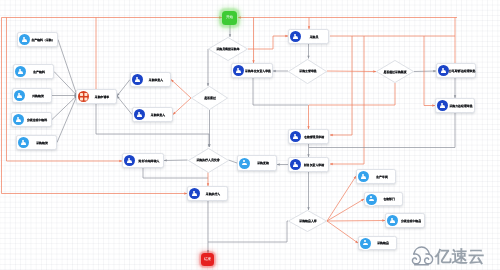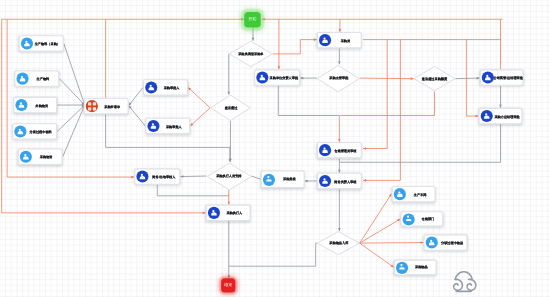--- a/index.html
+++ b/index.html
@@ -268,14 +268,15 @@
 
   <div class="wm" style="left:408px;top:246px;">
     <svg width="27" height="20.5" viewBox="0 0 54 42">
       <g fill="none" stroke="#939ca9" stroke-width="3.0" stroke-linecap="round" stroke-linejoin="round">
         <path d="M 11.2 16.6 C 12.8 8.0 19.6 2.2 27.3 2.2 C 35.0 2.2 41.6 8.2 42.9 16.6"></path>
         <path d="M 12.9 38.6 L 41.1 38.6"></path>
         <path d="M 11.26 16.43 L 12.44 16.30 L 13.60 16.29 L 14.75 16.38 L 15.88 16.58 L 16.97 16.89 L 18.01 17.29 L 19.00 17.79 L 19.93 18.37 L 20.79 19.03 L 21.57 19.77 L 22.27 20.56 L 22.89 21.41 L 23.42 22.30 L 23.85 23.23 L 24.19 24.19 L 24.43 25.16 L 24.58 26.14 L 24.63 27.11 L 24.59 28.08 L 24.46 29.02 L 24.24 29.94 L 23.94 30.82 L 23.56 31.66 L 23.11 32.44 L 22.59 33.17 L 22.01 33.84 L 21.38 34.44 L 20.71 34.97 L 19.99 35.43 L 19.25 35.81 L 18.48 36.11 L 17.70 36.33 L 16.91 36.48 L 16.12 36.55 L 15.34 36.54 L 14.58 36.45 L 13.84 36.30 L 13.14 36.08 L 12.46 35.80 L 11.83 35.46 L 11.24 35.06 L 10.71 34.62 L 10.22 34.13 L 9.80 33.61 L 9.43 33.06 L 9.13 32.49 L 8.88 31.90 L 8.70 31.30 L 8.58 30.70 L 8.52 30.10 L 8.52 29.51 L 8.58 28.93 L 8.69 28.38 L 8.86 27.85 L 9.07 27.34 L 9.32 26.88 L 9.61 26.44 L 9.94 26.05 L 10.29 25.70 L 10.67 25.40 L 11.07 25.14 L 11.48 24.93 L 11.91 24.77 L 12.33 24.65 L 12.75 24.58 L 13.17 24.55 L 13.58 24.57 L 13.97 24.62 L 14.34 24.71 L 14.69 24.84 L 15.02 25.00 L 15.31 25.19 L 15.58 25.40 L 15.81 25.63 L 16.02 25.87 L 16.18 26.13 L 16.32 26.40 L 16.41 26.66 L 16.48 26.93 L 16.51 27.19"></path>
         <path d="M 36.26 16.43 L 37.44 16.30 L 38.60 16.29 L 39.75 16.38 L 40.88 16.58 L 41.97 16.89 L 43.01 17.29 L 44.00 17.79 L 44.93 18.37 L 45.79 19.03 L 46.57 19.77 L 47.27 20.56 L 47.89 21.41 L 48.42 22.30 L 48.85 23.23 L 49.19 24.19 L 49.43 25.16 L 49.58 26.14 L 49.63 27.11 L 49.59 28.08 L 49.46 29.02 L 49.24 29.94 L 48.94 30.82 L 48.56 31.66 L 48.11 32.44 L 47.59 33.17 L 47.01 33.84 L 46.38 34.44 L 45.71 34.97 L 44.99 35.43 L 44.25 35.81 L 43.48 36.11 L 42.70 36.33 L 41.91 36.48 L 41.12 36.55 L 40.34 36.54 L 39.58 36.45 L 38.84 36.30 L 38.14 36.08 L 37.46 35.80 L 36.83 35.46 L 36.24 35.06 L 35.71 34.62 L 35.22 34.13 L 34.80 33.61 L 34.43 33.06 L 34.13 32.49 L 33.88 31.90 L 33.70 31.30 L 33.58 30.70 L 33.52 30.10 L 33.52 29.51 L 33.58 28.93 L 33.69 28.38 L 33.86 27.85 L 34.07 27.34 L 34.32 26.88 L 34.61 26.44 L 34.94 26.05 L 35.29 25.70 L 35.67 25.40 L 36.07 25.14 L 36.48 24.93 L 36.91 24.77 L 37.33 24.65 L 37.75 24.58 L 38.17 24.55 L 38.58 24.57 L 38.97 24.62 L 39.34 24.71 L 39.69 24.84 L 40.02 25.00 L 40.31 25.19 L 40.58 25.40 L 40.81 25.63 L 41.02 25.87 L 41.18 26.13 L 41.32 26.40 L 41.41 26.66 L 41.48 26.93 L 41.51 27.19"></path>
       </g>
     </svg>
+    <span class="wmtxt">亿速云</span>
   </div>
 </div>
 
 </body></html>

